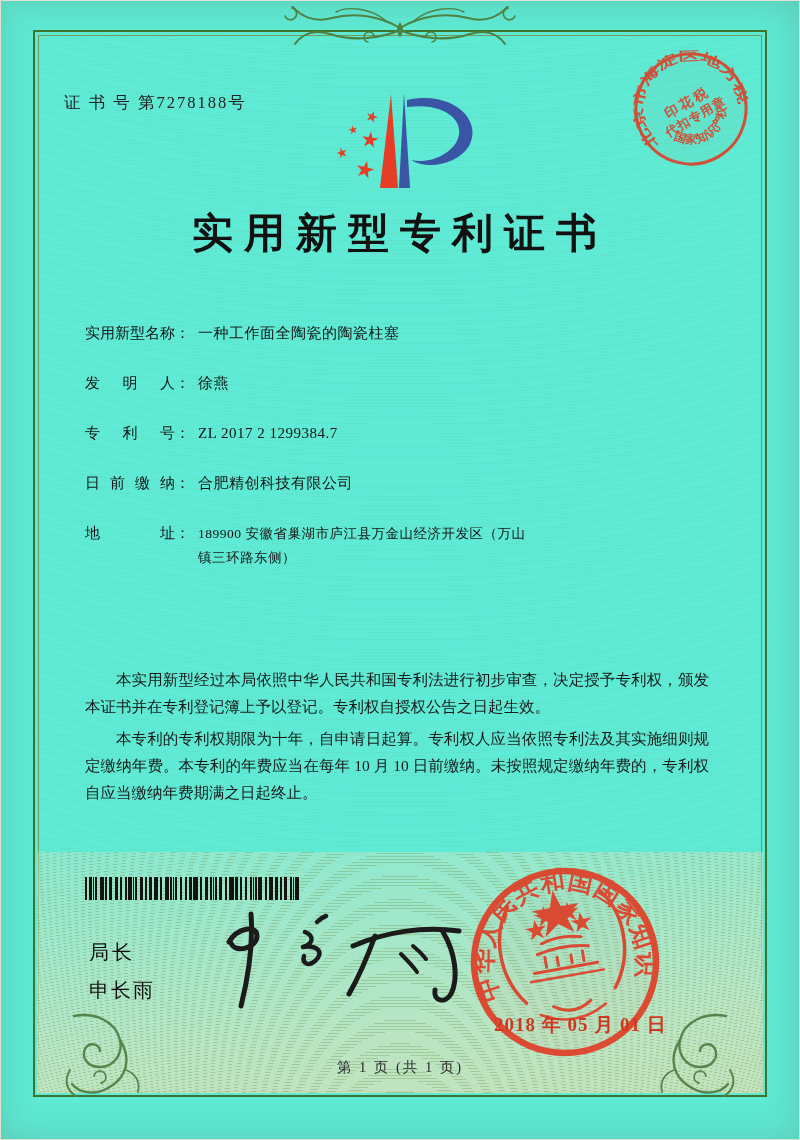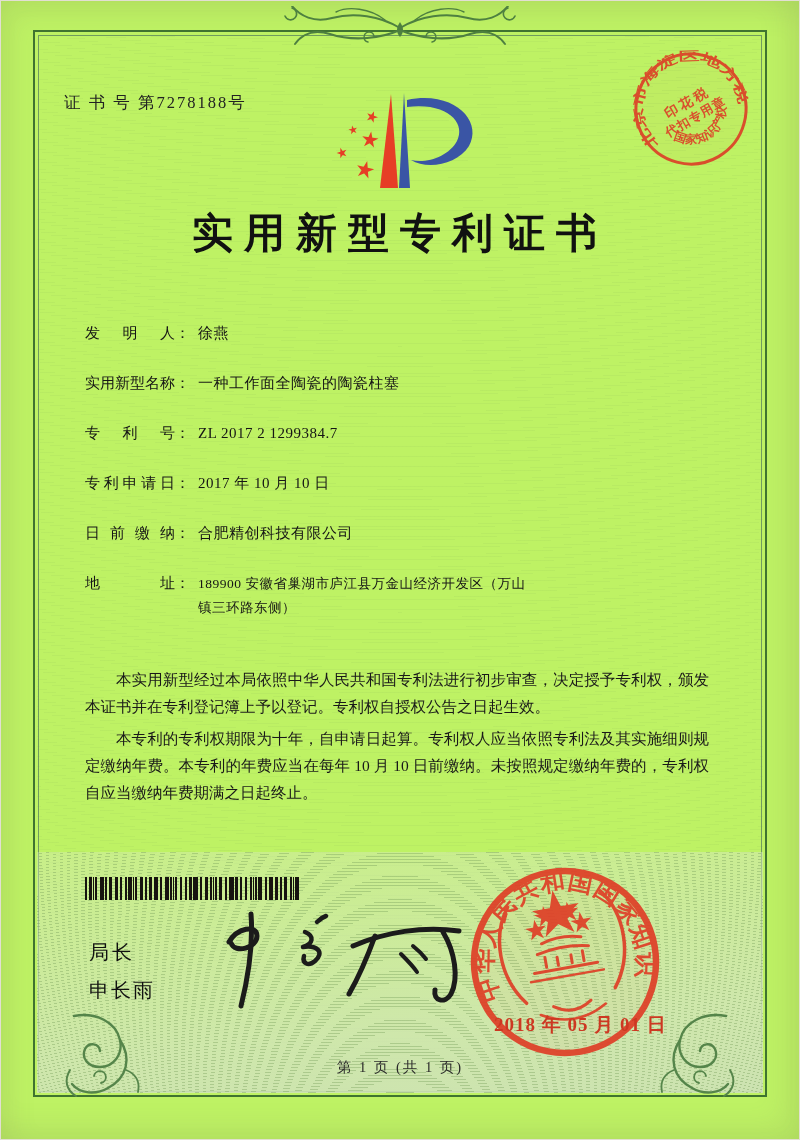--- a/index.html
+++ b/index.html
@@ -1,18 +1,18 @@
 <!DOCTYPE html>
 <html><head>
 <meta charset="utf-8">
 <style>
   html,body{margin:0;padding:0;background:#e8e6df;}
   .page{
     position:relative;width:800px;height:1140px;overflow:hidden;
-    background:#bef264;
+    background:#5eead4;
     font-family:"Liberation Serif","DejaVu Serif",serif;
     color:#1c1c1c;
     box-shadow:inset 0 0 0 1px #e2dfd3, inset 10px 12px 28px rgba(95,92,80,.10), inset -12px -10px 30px rgba(95,92,80,.12);
   }
   
   .frame{position:absolute;left:33px;top:30px;right:33px;bottom:43px;border:2.5px solid #3f7330;}
   .frame-inner{position:absolute;left:3px;top:3px;right:3px;bottom:3px;border:1px solid #6f9c5d;}
   
   .guilloche-full{position:absolute;left:37px;top:36px;right:37px;bottom:47px;opacity:.14;
     background:repeating-radial-gradient(1600px 760px at 50% 260%, rgba(110,150,85,.55) 0 1px, transparent 1px 7px);}
@@ -118,30 +118,27 @@
     <g fill="#3a55a5">
       <polygon points="79,7 74,102 85,102"></polygon>
       <path d="M82,14 C130,4 158,36 144,60 C132,79 102,84 86,74 C102,78 124,70 132,55 C141,38 124,16 82,21 Z"></path>
     </g>
   </svg>
 
   <div class="title">实用新型专利证书</div>
 
   <div class="fields">
     <div class="frow">
+      <span class="flabel">实用新型名称</span><span class="fcolon">：</span><span class="fvalue">一种工作面全陶瓷的陶瓷柱塞</span>
+    </div>
+    <div class="frow">
       <span class="flabel">发明人</span><span class="fcolon">：</span><span class="fvalue">徐燕</span>
     </div>
     <div class="frow">
-      <span class="flabel">实用新型名称</span><span class="fcolon">：</span><span class="fvalue">一种工作面全陶瓷的陶瓷柱塞</span>
-    </div>
-    <div class="frow">
       <span class="flabel">专利号</span><span class="fcolon">：</span><span class="fvalue">ZL 2017 2 1299384.7</span>
-    </div>
-    <div class="frow">
-      <span class="flabel">专利申请日</span><span class="fcolon">：</span><span class="fvalue">2017 年 10 月 10 日</span>
     </div>
     <div class="frow">
       <span class="flabel">日前缴纳</span><span class="fcolon">：</span><span class="fvalue">合肥精创科技有限公司</span>
     </div>
     <div class="frow addr">
       <span class="flabel">地址</span><span class="fcolon">：</span><span class="fvalue">189900 安徽省巢湖市庐江县万金山经济开发区（万山镇三环路东侧）</span>
     </div>
   </div>
 
   <div class="paras">

